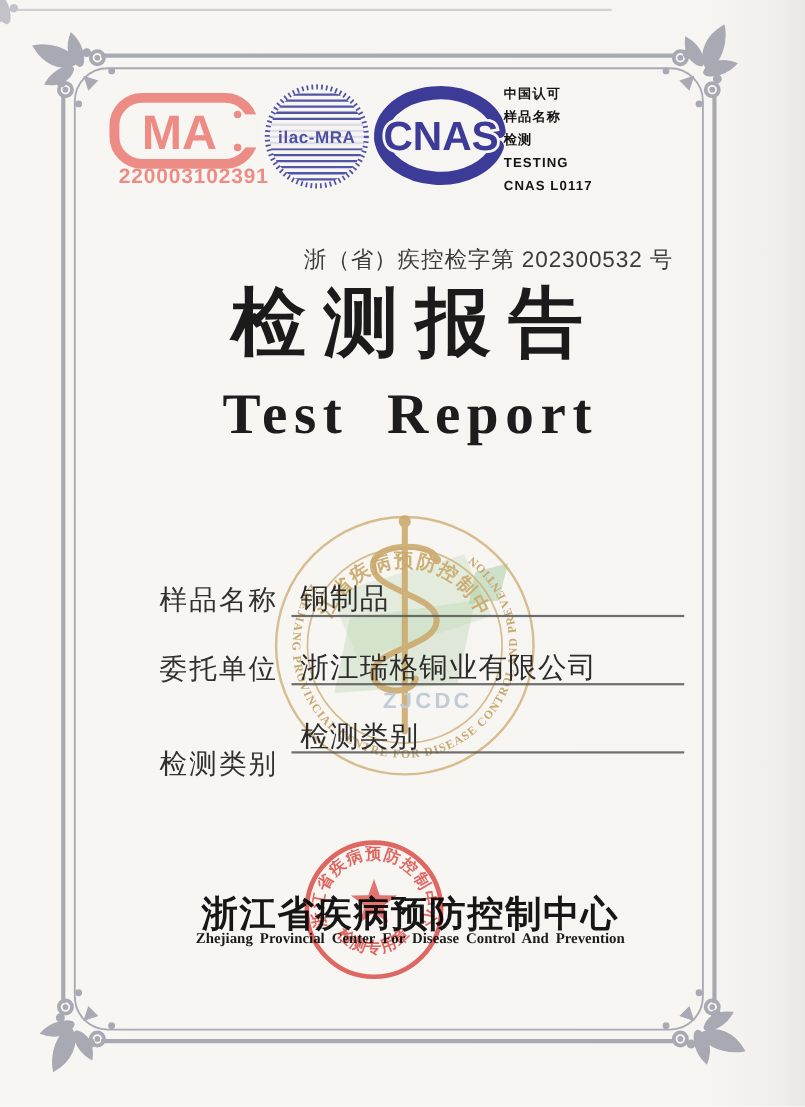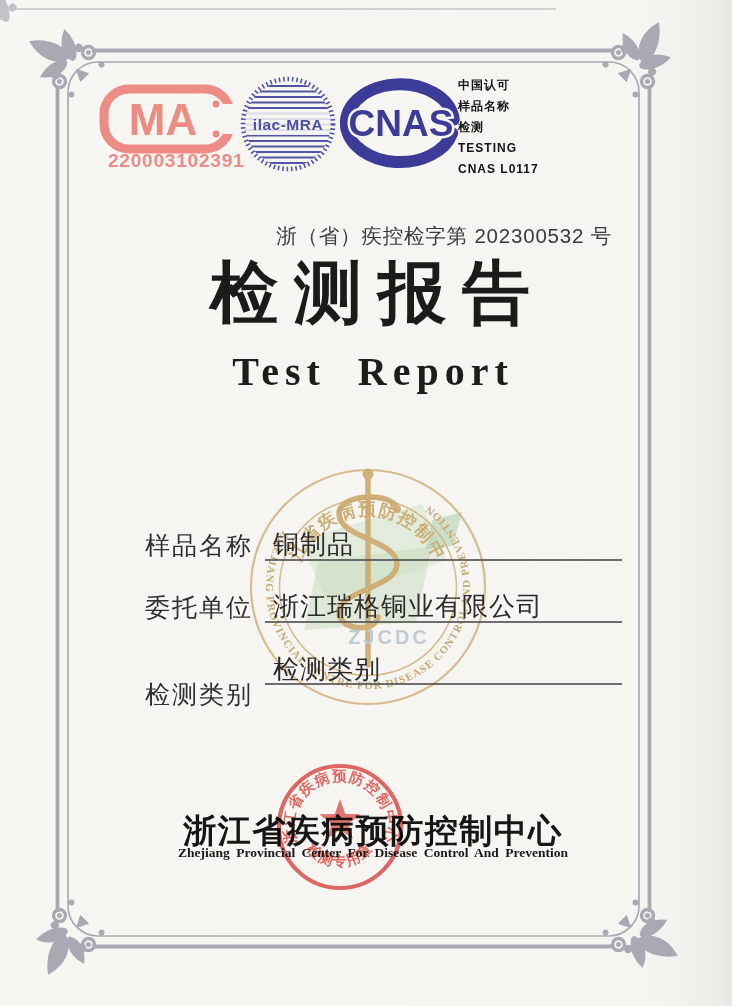--- a/index.html
+++ b/index.html
@@ -22,21 +22,21 @@
     font-size:12px;line-height:21px;letter-spacing:1px;}
   
   .doc-number{position:absolute;right:120px;top:222px;color:#3b3b3b;
     font-size:20.5px;letter-spacing:.8px;}
   
   .title-zh{position:absolute;left:70px;top:248px;width:600px;text-align:center;
     font-family:"Liberation Serif","DejaVu Serif",serif;
     font-size:68px;font-weight:700;color:#1b1b1b;letter-spacing:16px;text-indent:16px;}
   .title-en{position:absolute;left:70px;top:348px;width:600px;text-align:center;
     font-family:"Liberation Serif","DejaVu Serif",serif;
-    font-size:40px;font-weight:700;color:#1d1d1d;letter-spacing:6px;word-spacing:16px;text-indent:6px;}
+    font-size:52px;font-weight:700;color:#1d1d1d;letter-spacing:6px;word-spacing:16px;text-indent:6px;}
   
   .field-label{position:absolute;left:145px;color:#303030;font-size:25px;letter-spacing:2px;font-weight:400;}
   .field-value{position:absolute;left:273px;color:#2c2c2c;font-size:26px;letter-spacing:1px;font-weight:500;}
   .field-line{position:absolute;left:265px;width:357px;height:1.6px;background:#565656;opacity:.85;}
   .fl1{top:529px;} .fv1{top:527px;} .ln1{top:559px;}
   .fl2{top:591px;} .fv2{top:589px;} .ln2{top:621px;}
   .fl3{top:654px;margin-top:24px;} .fv3{top:652px;} .ln3{top:683px;}
   
   .org-zh{position:absolute;left:70px;top:809px;width:606px;text-align:center;
     color:#161616;font-size:33px;font-weight:700;letter-spacing:1.5px;}

